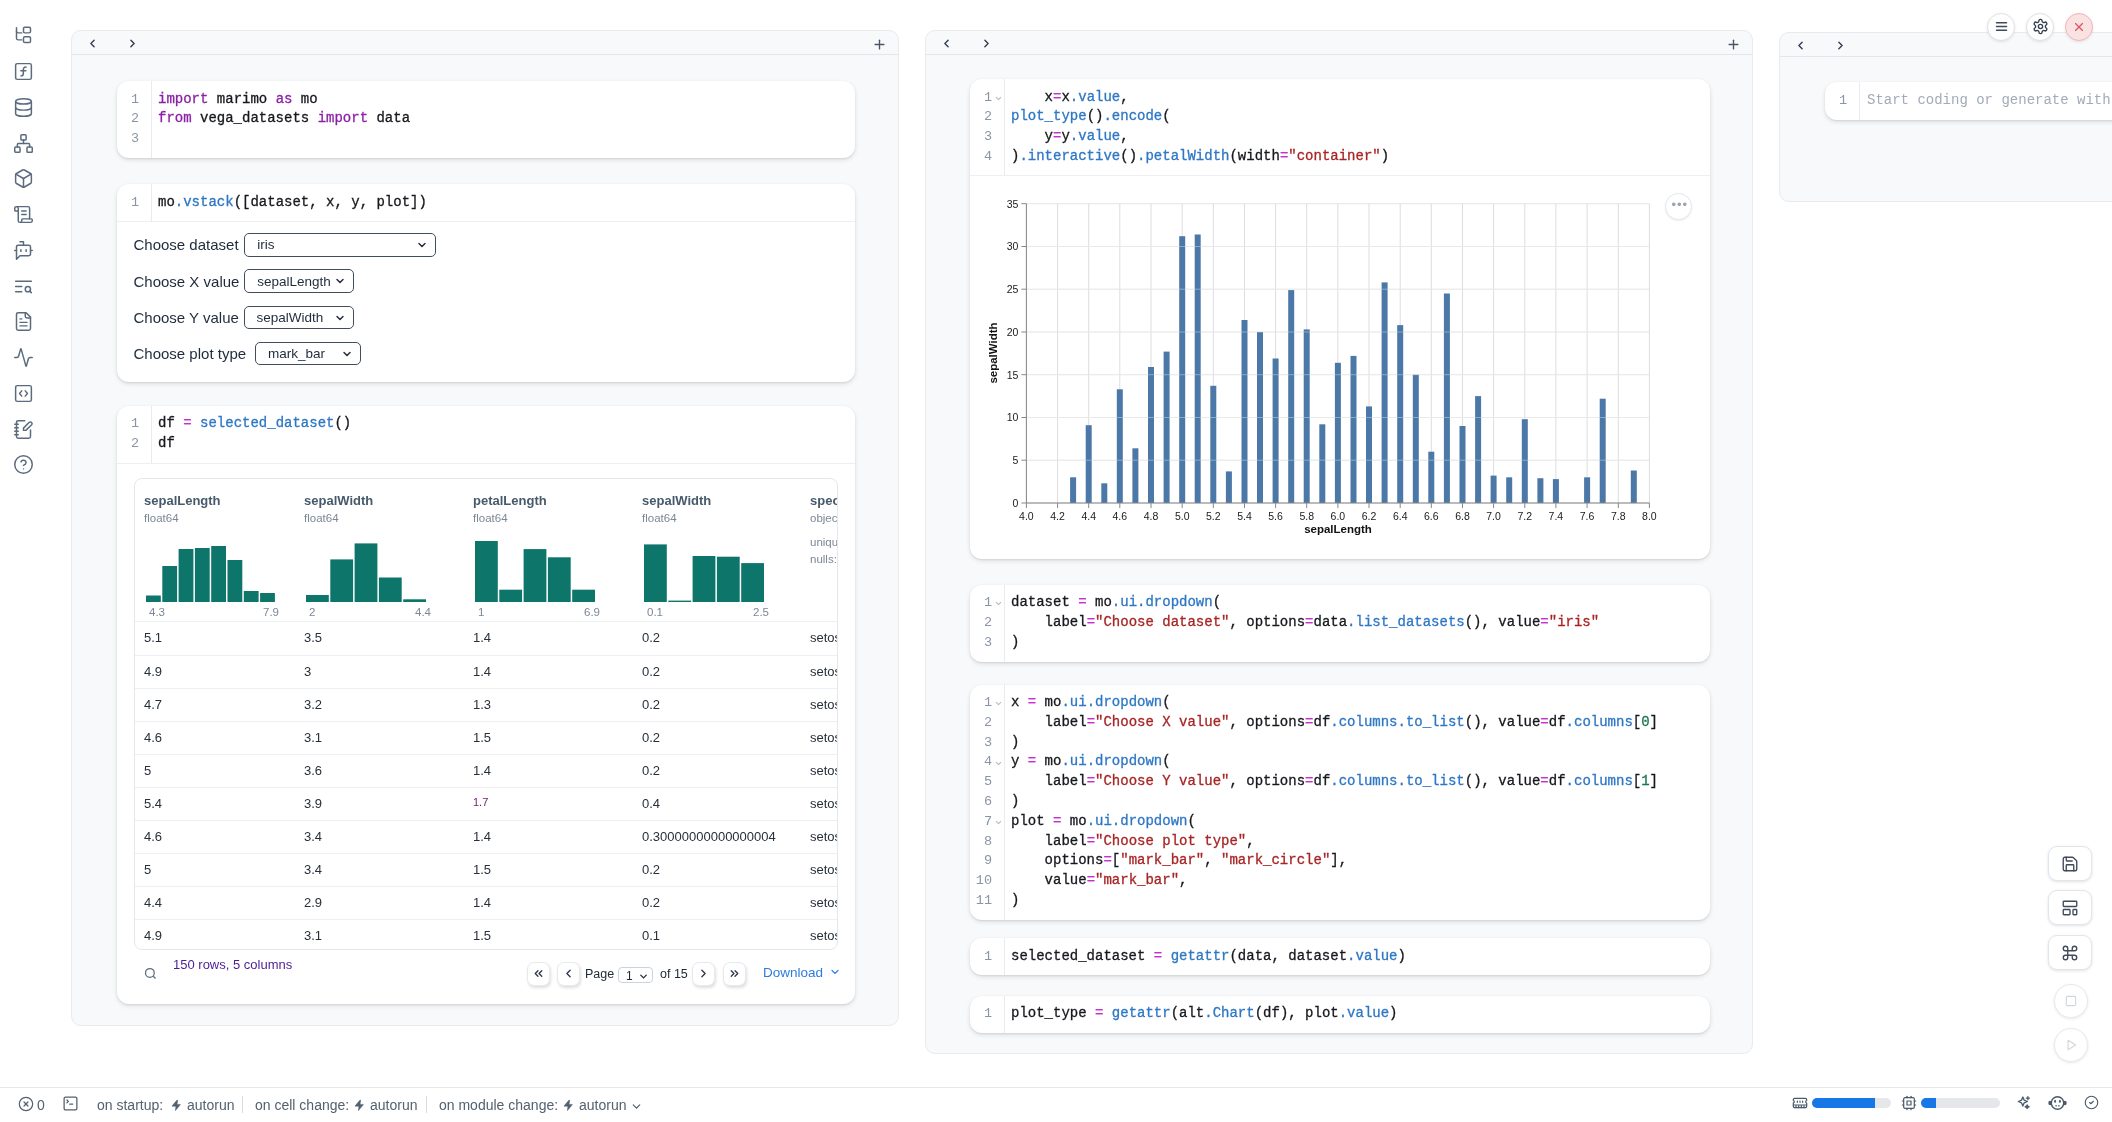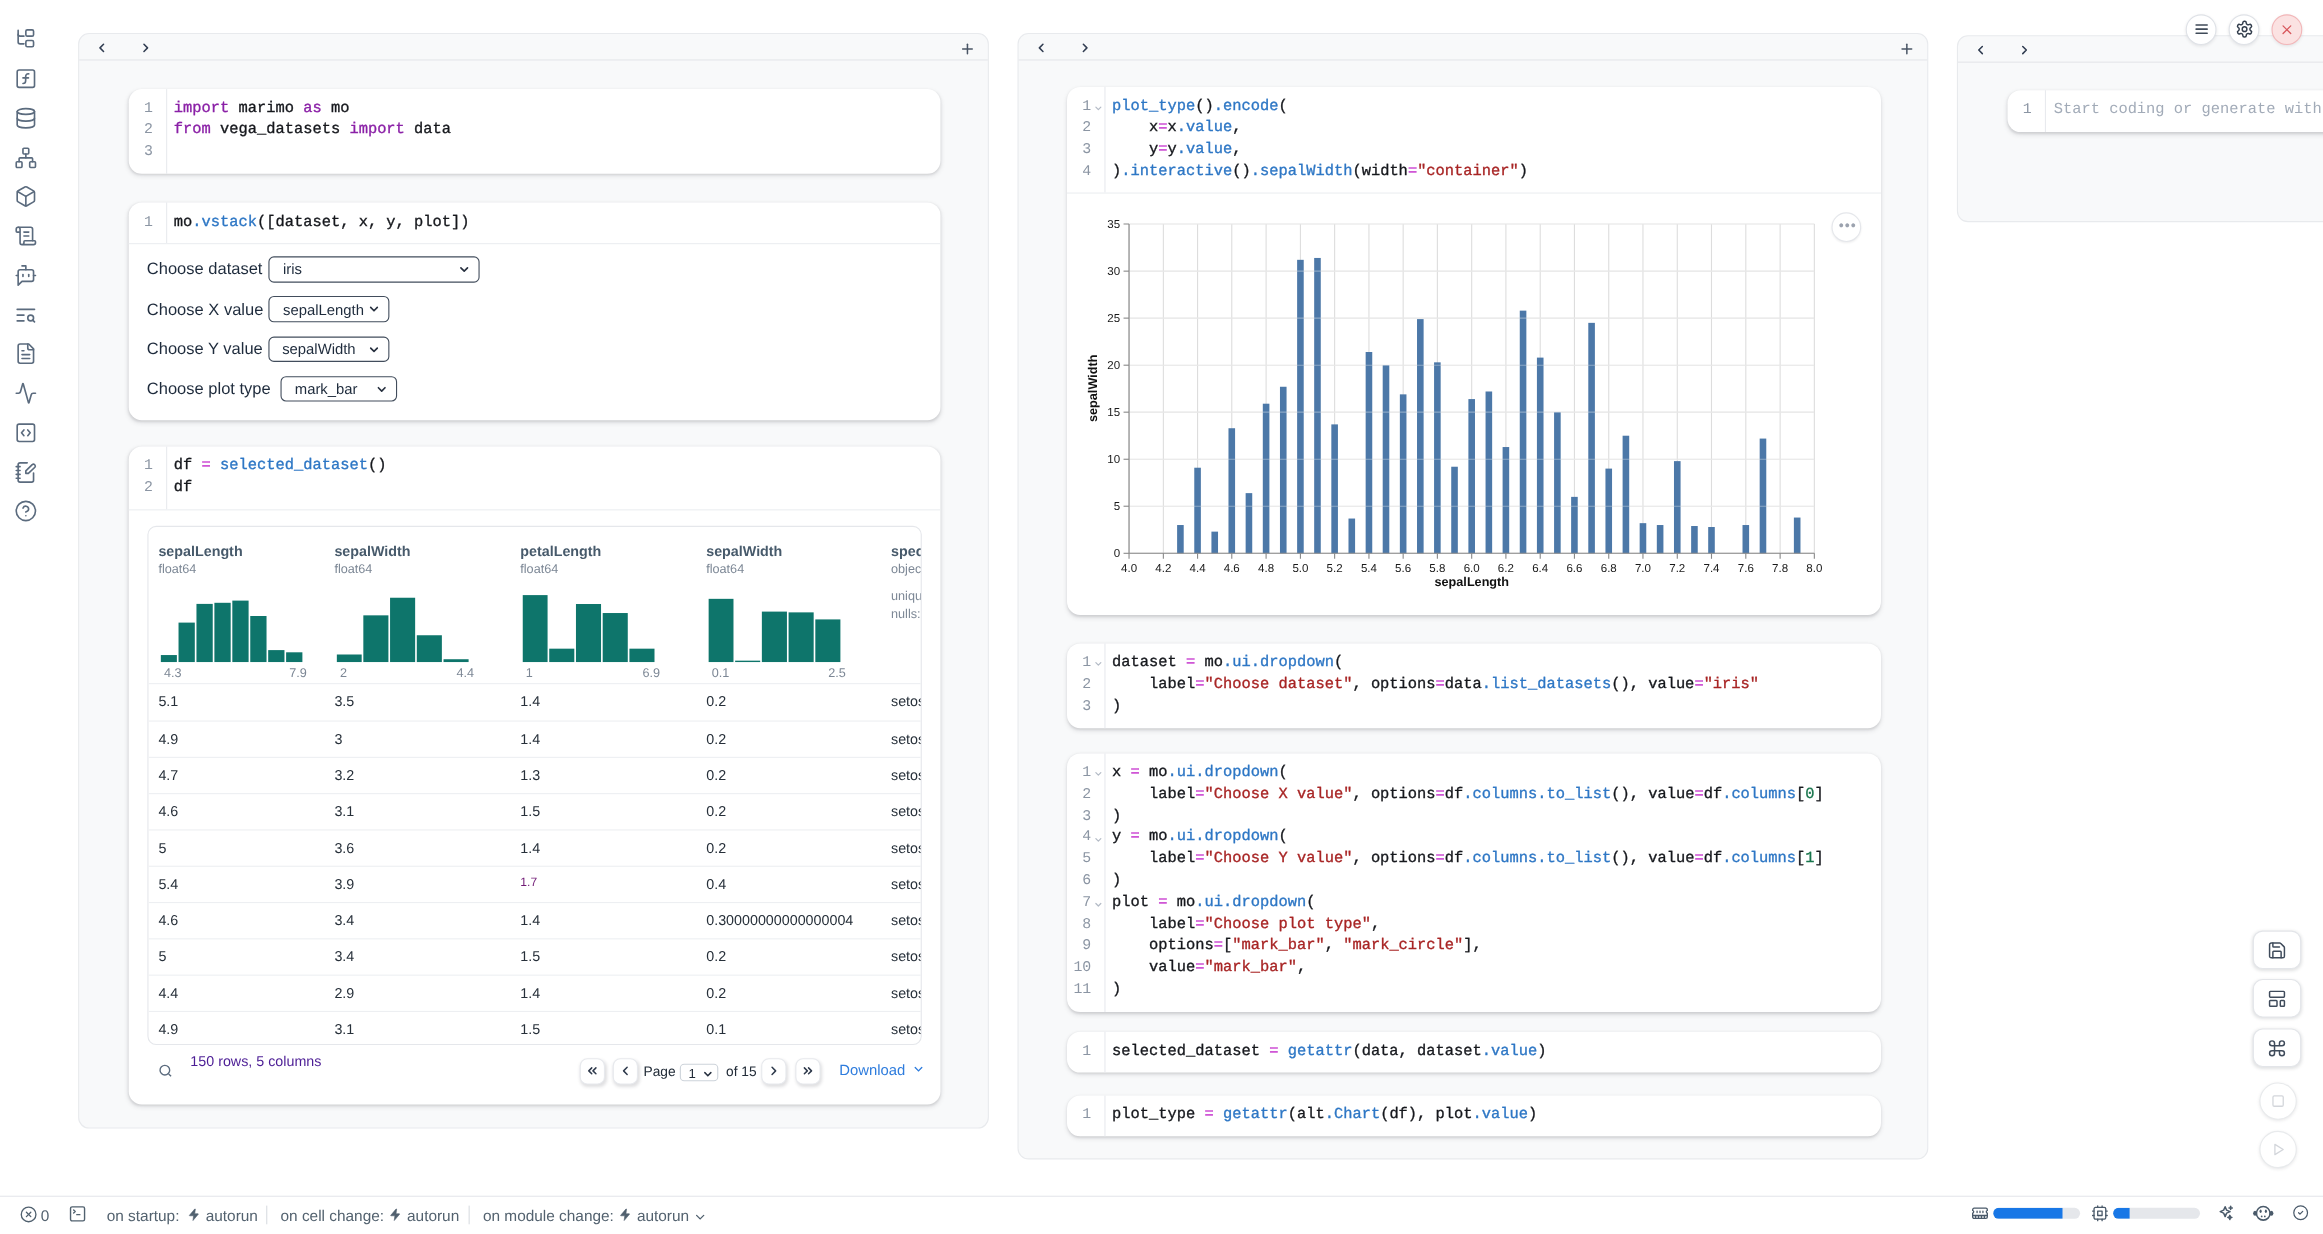--- a/index.html
+++ b/index.html
@@ -355,21 +355,21 @@
       <div class="gut" style="width:22px;padding-top:8.6px;height:96px">
         <div>1</div>
         <div>2</div>
         <div>3</div>
         <div>4</div>
       </div>
       <svg class="fold" style="top:14.8px" width="9" height="9" viewBox="0 0 24 24" fill="none" stroke="#b4bbc6" stroke-width="3" stroke-linecap="round" stroke-linejoin="round">
         <path d="m6 9 6 6 6-6"></path>
       </svg>
       <div class="csep" style="left:34px;height:96px"></div>
-      <div class="code" style="left:34px;padding:8.6px 0 0 7px"><div><i class="f">plot_type</i>()<i class="f">.encode</i>(</div><div>    x<i class="o">=</i>x<i class="f">.value</i>,</div><div>    y<i class="o">=</i>y<i class="f">.value</i>,</div><div>)<i class="f">.interactive</i>()<i class="f">.sepalWidth</i>(width<i class="o">=</i><i class="s">"container"</i>)</div></div>
+      <div class="code" style="left:34px;padding:8.6px 0 0 7px"><div>    x<i class="o">=</i>x<i class="f">.value</i>,</div><div><i class="f">plot_type</i>()<i class="f">.encode</i>(</div><div>    y<i class="o">=</i>y<i class="f">.value</i>,</div><div>)<i class="f">.interactive</i>()<i class="f">.petalWidth</i>(width<i class="o">=</i><i class="s">"container"</i>)</div></div>
       <div class="hsep" style="top:96px"></div>
 <div class="abs" style="left:0;top:96px"><svg width="740" height="384" font-family="'Liberation Sans', sans-serif">
           <g stroke="#ddd" stroke-width="1">
             <line x1="56.4" y1="28.7" x2="56.4" y2="328.0"></line>
             <line x1="87.6" y1="28.7" x2="87.6" y2="328.0"></line>
             <line x1="118.7" y1="28.7" x2="118.7" y2="328.0"></line>
             <line x1="149.8" y1="28.7" x2="149.8" y2="328.0"></line>
             <line x1="181.0" y1="28.7" x2="181.0" y2="328.0"></line>
             <line x1="212.2" y1="28.7" x2="212.2" y2="328.0"></line>
             <line x1="243.3" y1="28.7" x2="243.3" y2="328.0"></line>

